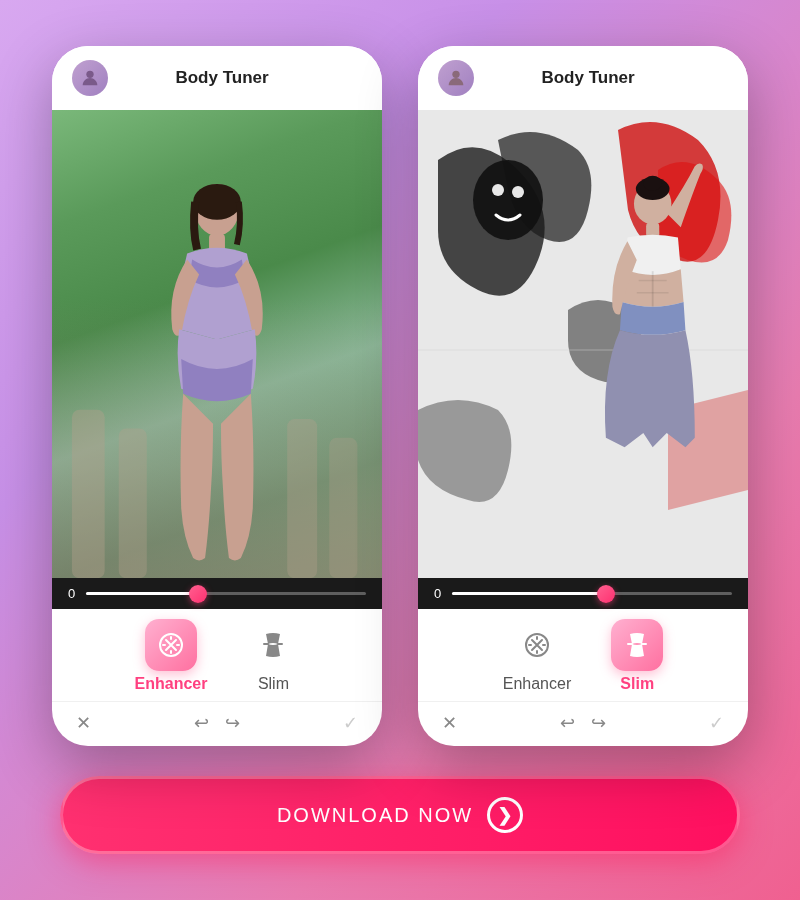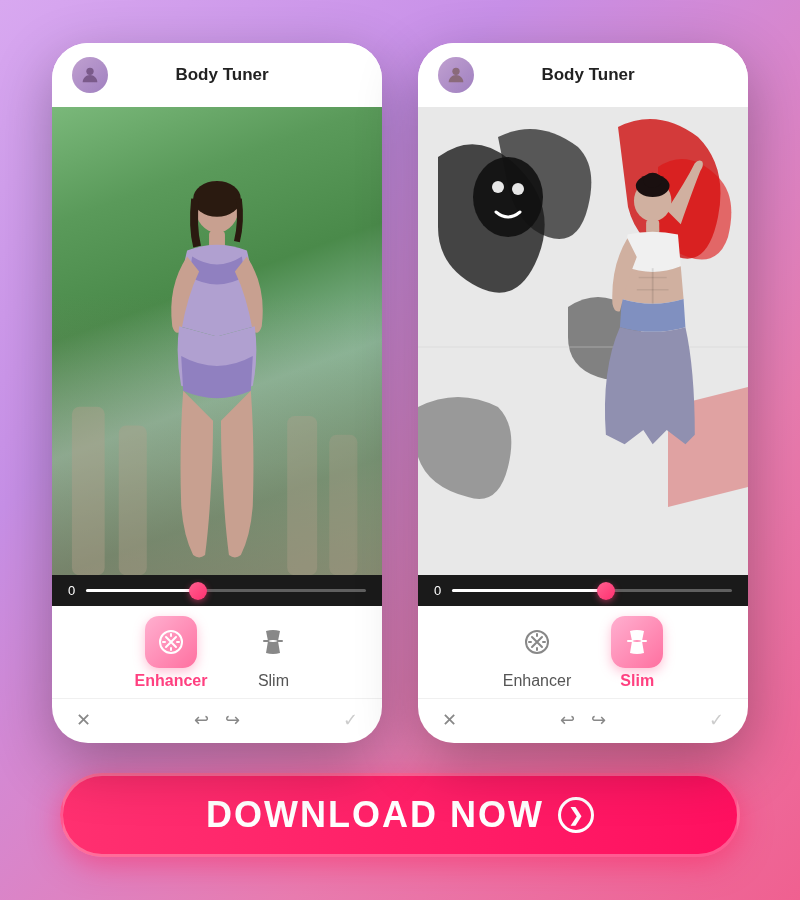--- a/index.html
+++ b/index.html
@@ -239,22 +239,22 @@
       align-items: center;
       justify-content: center;
       gap: 14px;
       cursor: pointer;
       box-shadow: 0 8px 30px rgba(255,30,90,0.5);
       border: 3px solid rgba(255,255,255,0.3);
     }
 
     .download-text {
       color: #fff;
-      font-size: 36px;
-      font-weight: 700;
+      font-size: 20px;
+      font-weight: 400;
       letter-spacing: 2px;
       text-transform: uppercase;
     }
 
     .download-arrow {
       width: 36px;
       height: 36px;
       border: 3px solid #fff;
       border-radius: 50%;
       display: flex;

